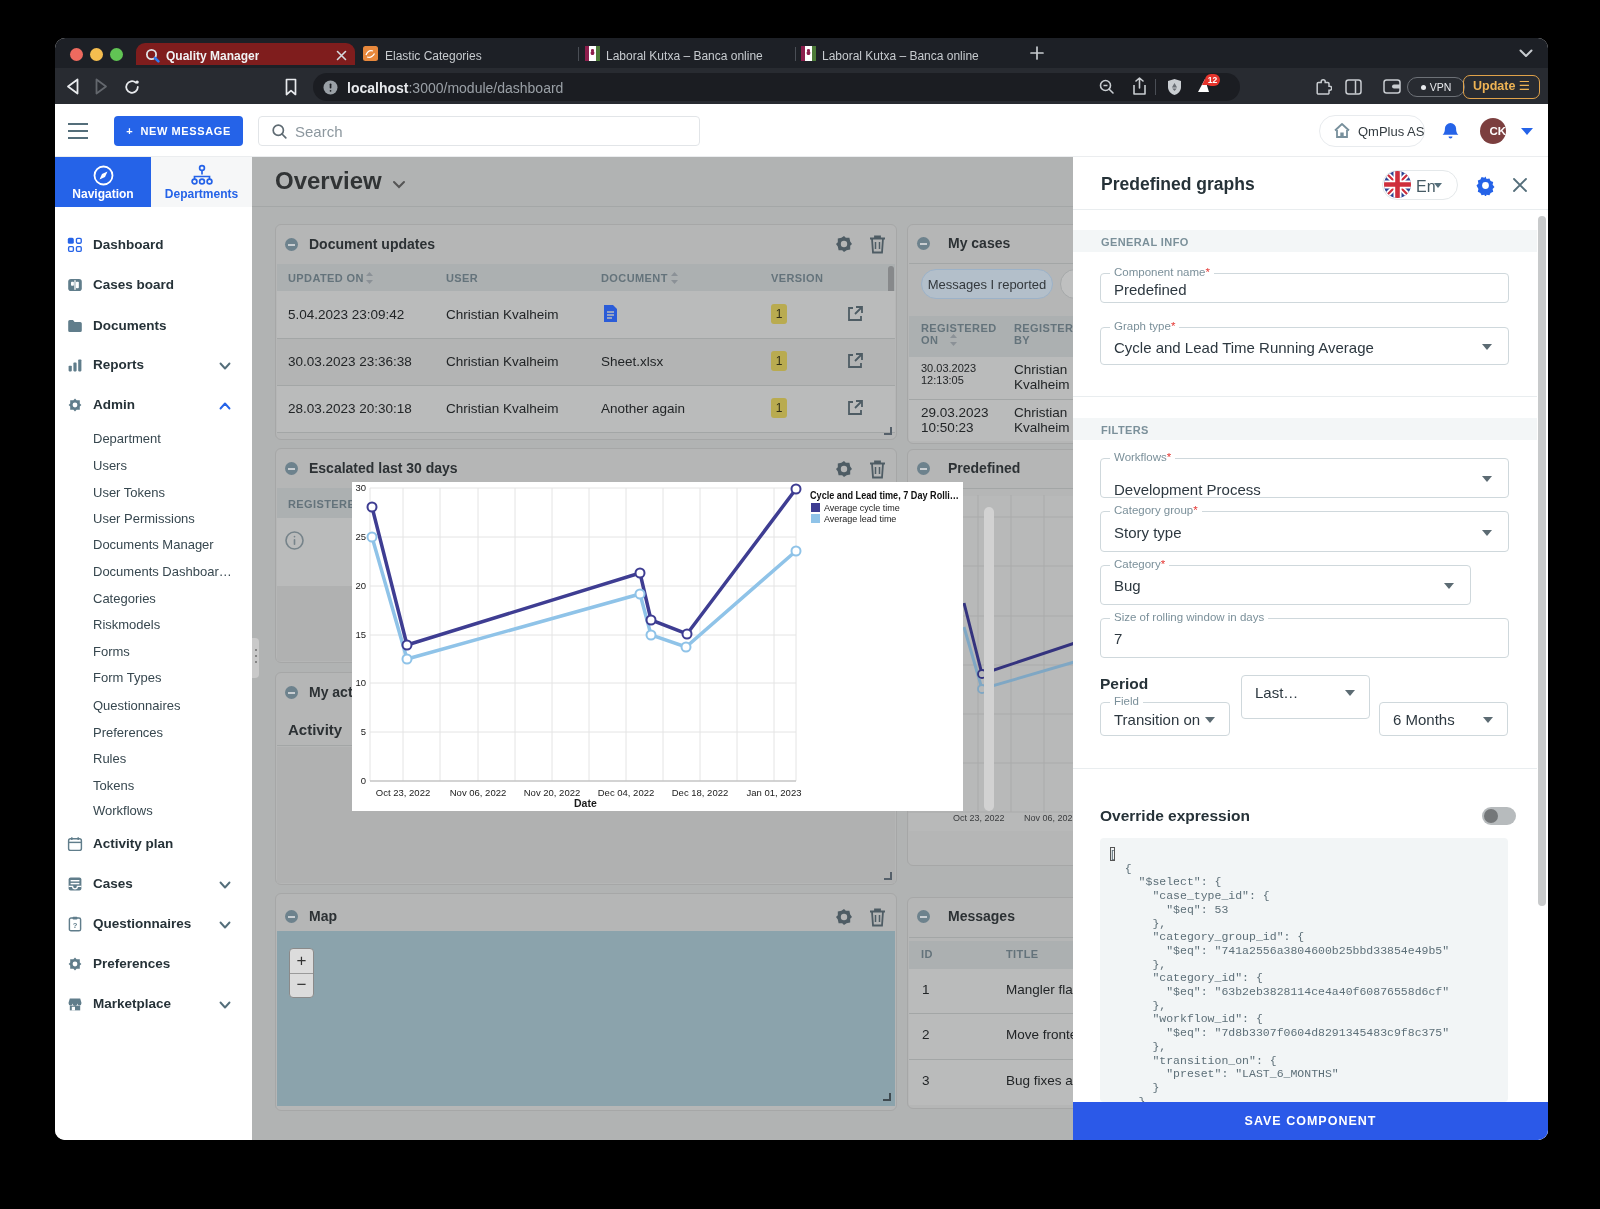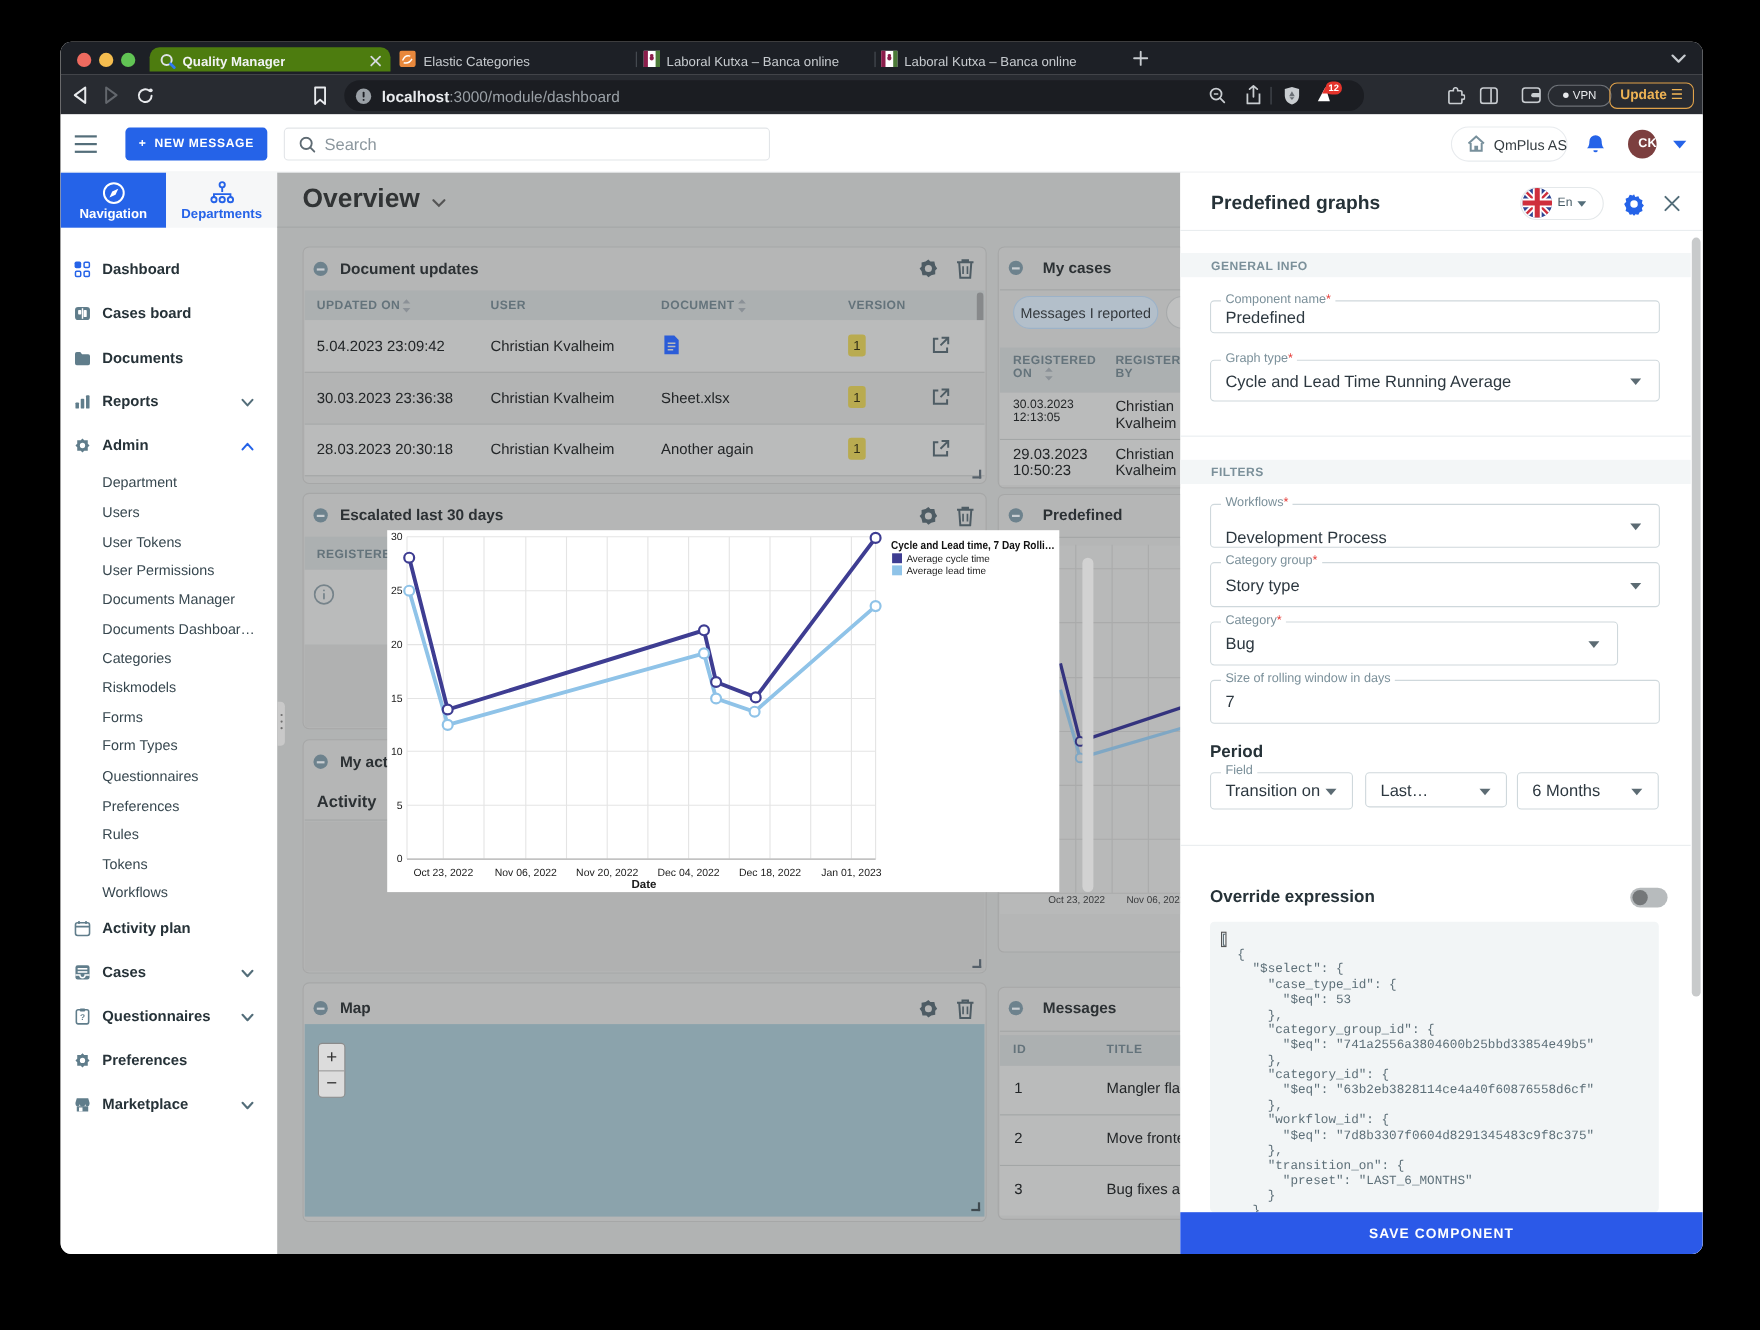--- a/index.html
+++ b/index.html
@@ -1,21 +1,21 @@
 <!DOCTYPE html>
 <html><head>
 <meta charset="utf-8">
 <style>
 *{margin:0;padding:0;box-sizing:border-box;font-family:"Liberation Sans",sans-serif}
 html,body{width:1600px;height:1209px;background:#000;overflow:hidden}
 #win{position:absolute;left:55px;top:38px;width:1493px;height:1102px;border-radius:10px;overflow:hidden;background:#fff}
 
 #tabstrip{position:absolute;left:0;top:0;width:100%;height:30px;background:#1d2026}
 .tl{position:absolute;top:10px;width:13px;height:13px;border-radius:50%}
-#tab1{position:absolute;left:81px;top:5px;width:219px;height:22px;background:#4d7c0f;border-radius:9px 9px 0 0;color:#f1f3f4;font-size:12px;font-weight:bold}
+#tab1{position:absolute;left:81px;top:5px;width:219px;height:22px;background:#7f1d1d;border-radius:9px 9px 0 0;color:#f1f3f4;font-size:12px;font-weight:bold}
 .tabtxt{position:absolute;top:6px;white-space:nowrap;overflow:hidden}
 .itab{position:absolute;top:11px;color:#c7cbcf;font-size:12px;white-space:nowrap}
 .tsep{position:absolute;top:9px;width:1px;height:14px;background:#4a4e55}
 
 #toolbar{position:absolute;left:0;top:30px;width:100%;height:36px;background:#282b31}
 #urlbar{position:absolute;left:258px;top:35px;width:927px;height:28px;border-radius:14px;background:#1b1d22}
 
 #appbar{position:absolute;left:0;top:66px;width:100%;height:53px;background:#fff;border-bottom:1px solid #ebedef}
 #newmsg{position:absolute;left:59px;top:78px;width:129px;height:30px;background:#2563e8;border-radius:4px;color:#fff;font-size:11px;font-weight:bold;letter-spacing:.6px;text-align:center;line-height:30px}
 #search{position:absolute;left:203px;top:78px;width:442px;height:30px;border:1px solid #e2e5e8;border-radius:4px}
@@ -555,21 +555,21 @@
           </clipPath>
         </defs>
       <g clip-path="url(#fc)">
         <rect width="27" height="27" fill="#2e4593"></rect>
         <path d="M0 0L27 27M27 0L0 27" stroke="#fff" stroke-width="5.5"></path>
         <path d="M0 0L27 27M27 0L0 27" stroke="#cf2e3c" stroke-width="2.2"></path>
         <path d="M13.5 0v27M0 13.5h27" stroke="#fff" stroke-width="8"></path>
         <path d="M13.5 0v27M0 13.5h27" stroke="#cf2e3c" stroke-width="4.6"></path>
       </g>
     </svg>
-    <div style="position:absolute;left:343px;top:21px;font-size:11px;color:#455a64">En</div>
+    <div style="position:absolute;left:343px;top:21px;font-size:16px;color:#455a64">En</div>
     <div style="position:absolute;left:361px;top:26px;width:0;height:0;border-left:4.5px solid transparent;border-right:4.5px solid transparent;border-top:5px solid #546e7a"></div>
     <svg style="position:absolute;left:402px;top:18px" width="21" height="21" viewBox="0 0 21 21">
         <path d="M10.5 1.5l1.1 2.6 2.8-.6 1.2 2.4 2.6 1.1-.6 2.8 1.9 2.1-1.9 2.1.6 2.8-2.6 1.1-1.2 2.4-2.8-.6-1.1 2.6-1.1-2.6-2.8.6-1.2-2.4-2.6-1.1.6-2.8L1.5 10.5l1.9-2.1-.6-2.8 2.6-1.1 1.2-2.4 2.8.6z" fill="#2563e8"></path>
         <circle cx="10.5" cy="10.5" r="3.4" fill="#fff"></circle>
       </svg>
     <svg style="position:absolute;left:439px;top:20px" width="16" height="16" viewBox="0 0 16 16">
         <path d="M2 2l12 12M14 2L2 14" stroke="#546e7a" stroke-width="1.8" stroke-linecap="round"></path>
       </svg>
     <div class="pdiv" style="top:52px;width:475px"></div>
     <div style="position:absolute;left:465px;top:59px;width:8px;height:690px;border-radius:4px;background:#c8cacb"></div>
@@ -608,21 +608,21 @@
     <div class="fld" style="left:27px;top:461px;width:409px;height:40px">
       <div class="lbl">Size of rolling window in days</div>
       <div class="val" style="top:11px">7</div>
     </div>
     <div style="position:absolute;left:27px;top:518px;font-size:15.5px;font-weight:bold;color:#263238">Period</div>
     <div class="fld" style="left:27px;top:545px;width:130px;height:34px">
       <div class="lbl">Field</div>
       <div class="val" style="top:8px">Transition on</div>
       <div class="caret" style="right:14px;top:14px"></div>
     </div>
-    <div class="fld" style="left:168px;top:545px;width:129px;height:32px">
+    <div class="fld" style="left:168px;top:518px;width:129px;height:44px">
       <div class="val" style="top:8px">Last…</div>
       <div class="caret" style="right:14px;top:14px"></div>
     </div>
     <div class="fld" style="left:306px;top:545px;width:129px;height:34px">
       <div class="val" style="top:8px">6 Months</div>
       <div class="caret" style="right:14px;top:14px"></div>
     </div>
     <div class="pdiv" style="top:611px"></div>
     <div style="position:absolute;left:27px;top:650px;font-size:15.5px;font-weight:bold;color:#263238">Override expression</div>
     <div style="position:absolute;left:409px;top:650px;width:34px;height:18px;border-radius:9px;background:#b7bbbd">

